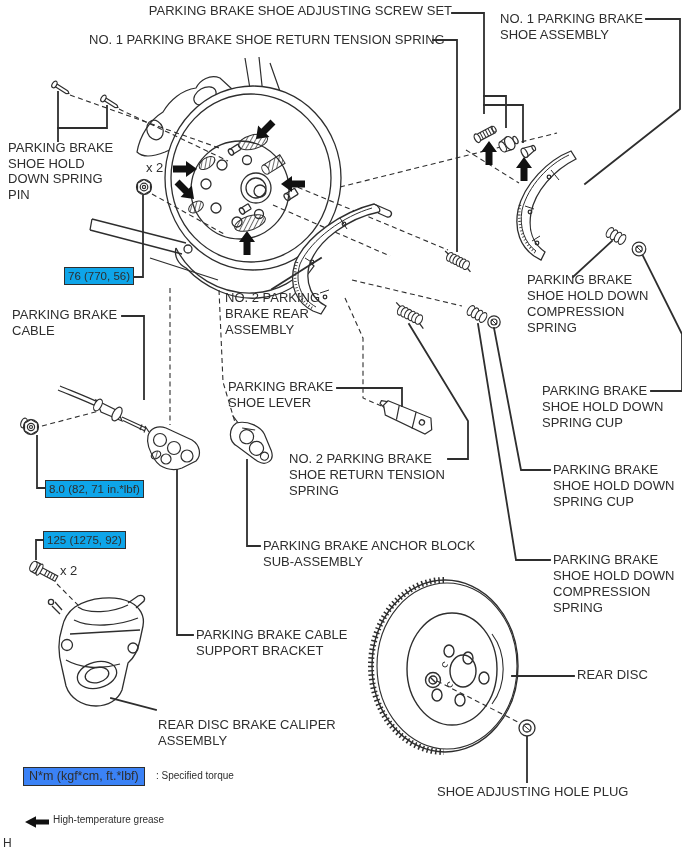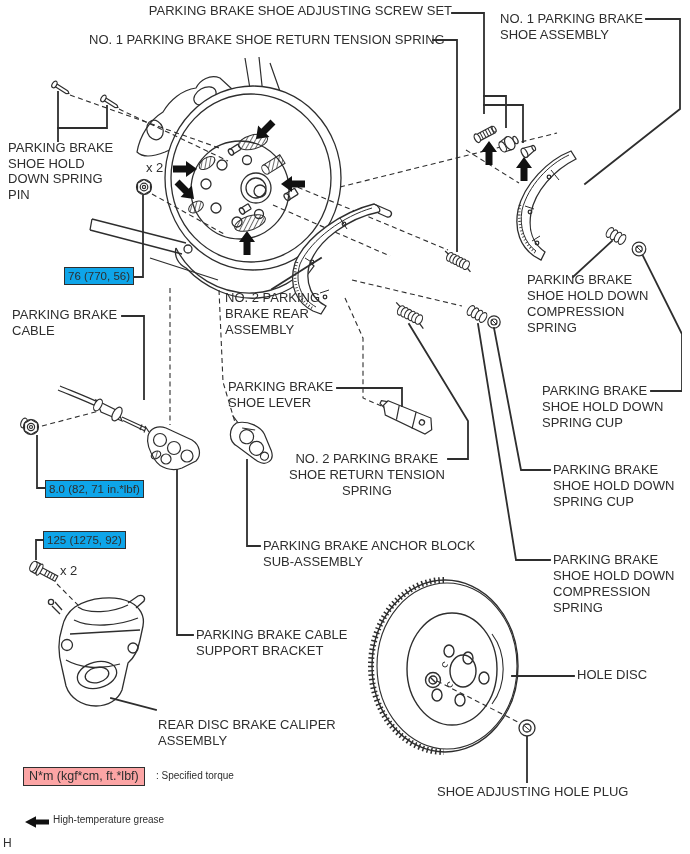--- a/index.html
+++ b/index.html
@@ -5,21 +5,21 @@
   html,body{margin:0;padding:0;background:#fff;}
   #page{position:relative;width:682px;height:854px;background:#fff;overflow:hidden;
         font-family:"Liberation Sans","DejaVu Sans",sans-serif;color:#2e2e2e;}
   #art{position:absolute;left:0;top:0;}
   .lbl{position:absolute;font-size:13px;line-height:16px;white-space:nowrap;letter-spacing:0px;}
   .lbl.tight{line-height:15.5px;}
   .r{text-align:right;}
   .tbox{position:absolute;border:1.5px solid #2e2e2e;font-size:11.5px;line-height:14px;
         padding:1px 3px;background:#0ea5e9;white-space:nowrap;}
   .legendbox{position:absolute;border:1.5px solid #2e2e2e;font-size:12.5px;line-height:15px;
-        padding:1px 5px;background:#fca5a5;white-space:nowrap;}
+        padding:1px 5px;background:#3b82f6;white-space:nowrap;}
   .note{position:absolute;font-size:10px;white-space:nowrap;}
   .pageletter{position:absolute;font-size:12px;}
 </style>
 </head>
 <body>
 
 <div id="page">
 
 <svg id="art" width="690" height="854" viewBox="0 0 690 854">
   <defs>
@@ -361,21 +361,21 @@
   <div>ASSEMBLY</div>
 </div>
 <div class="lbl" style="left:12px;top:307px;">
   <div>PARKING BRAKE</div>
   <div>CABLE</div>
 </div>
 <div class="lbl" style="left:228px;top:379px;">
   <div>PARKING BRAKE</div>
   <div>SHOE LEVER</div>
 </div>
-<div class="lbl" style="left:289px;top:451px;text-align:center;">
+<div class="lbl" style="left:289px;top:451px;">
   <div>NO. 2 PARKING BRAKE</div>
   <div>SHOE RETURN TENSION</div>
   <div>SPRING</div>
 </div>
 <div class="tbox" style="left:45px;top:480px;">8.0 (82, 71 in.*lbf)</div>
 <div class="lbl" style="left:263px;top:538px;">
   <div>PARKING BRAKE ANCHOR BLOCK</div>
   <div>SUB-ASSEMBLY</div>
 </div>
 <div class="tbox" style="left:43px;top:531px;">125 (1275, 92)</div>
@@ -404,21 +404,21 @@
   <div>SHOE HOLD DOWN</div>
   <div>SPRING CUP</div>
 </div>
 <div class="lbl" style="left:553px;top:552px;">
   <div>PARKING BRAKE</div>
   <div>SHOE HOLD DOWN</div>
   <div>COMPRESSION</div>
   <div>SPRING</div>
 </div>
 <div class="lbl" style="left:577px;top:667px;">
-  <div>HOLE DISC</div>
+  <div>REAR DISC</div>
 </div>
 <div class="lbl" style="left:437px;top:784px;">
   <div>SHOE ADJUSTING HOLE PLUG</div>
 </div>
 
 <div class="legendbox" style="left:23px;top:767px;">N*m (kgf*cm, ft.*lbf)</div>
 <div class="note" style="left:156px;top:770px;">: Specified torque</div>
 <div class="note" style="left:53px;top:814px;">High-temperature grease</div>
 <div class="pageletter" style="left:3px;top:836px;">H</div>
 

